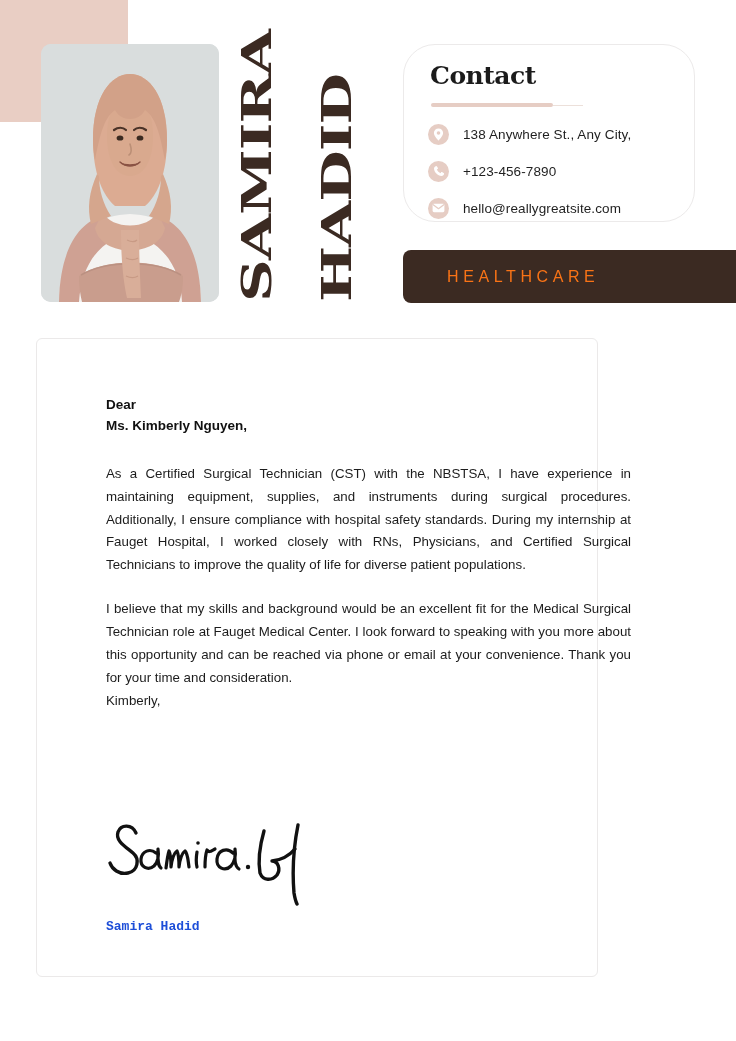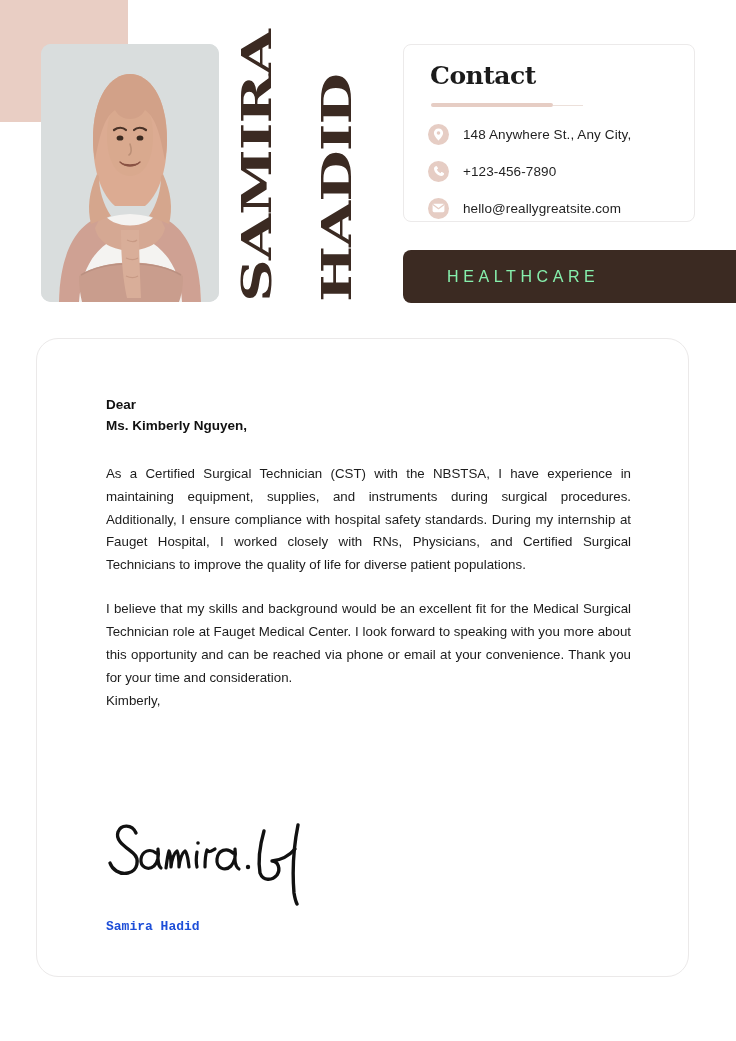--- a/index.html
+++ b/index.html
@@ -75,21 +75,21 @@
   }
 
   
   .contact-card {
     position: absolute;
     left: 403px;
     top: 44px;
     width: 292px;
     height: 178px;
     border: 1px solid #eceaea;
-    border-radius: 8px;
+    border-radius: 32px;
     background: #ffffff;
     box-sizing: border-box;
   }
   .contact-title {
     position: absolute;
     left: 26px;
     top: 16px;
     font-family: "DejaVu Serif", serif;
     font-weight: bold;
     font-size: 25px;
@@ -152,35 +152,35 @@
     width: 340px;
     height: 53px;
     background: #3b2a22;
     border-radius: 8px 0 0 8px;
   }
   .banner-label {
     position: absolute;
     left: 44px;
     top: 50%;
     transform: translateY(-50%);
-    color: #86efac;
+    color: #f97316;
     font-size: 16px;
     letter-spacing: 4.6px;
     font-family: "Liberation Sans", sans-serif;
   }
 
   
   .letter-card {
     position: absolute;
     left: 36px;
     top: 338px;
-    width: 653px;
+    width: 562px;
     height: 639px;
     border: 1px solid #ebe9e9;
-    border-radius: 22px;
+    border-radius: 6px;
     background: #ffffff;
     box-sizing: border-box;
   }
   .letter-inner {
     position: absolute;
     left: 69px;
     top: 56px;
     width: 525px;
   }
   .salutation {
@@ -283,21 +283,21 @@
 
   <div class="contact-list">
 
     <div class="contact-row">
       <span class="ci">
         <svg width="11" height="13" viewBox="0 0 11 13">
             <path d="M5.5 0.4C2.9 0.4 0.9 2.4 0.9 5c0 3.2 4.6 7.6 4.6 7.6S10.1 8.2 10.1 5c0-2.6-2-4.6-4.6-4.6z" fill="#ffffff"></path>
             <circle cx="5.5" cy="5" r="1.8" fill="#e6cdc4"></circle>
           </svg>
       </span>
-      <span class="contact-text">148 Anywhere St., Any City,</span>
+      <span class="contact-text">138 Anywhere St., Any City,</span>
     </div>
 
     <div class="contact-row">
       <span class="ci">
         <svg width="12" height="12" viewBox="0 0 12 12">
             <path d="M3.3 0.9C2.6 0.9 1 2 1 3.6c0 3.5 3.9 7.4 7.4 7.4 1.6 0 2.7-1.6 2.7-2.3 0-0.3-0.2-0.5-0.5-0.7L9 7.1c-0.4-0.2-0.8-0.1-1 0.3l-0.5 0.8C6.2 7.7 4.3 5.8 3.8 4.5l0.8-0.5c0.4-0.2 0.5-0.6 0.3-1L4 1.4C3.8 1.1 3.6 0.9 3.3 0.9z" fill="#ffffff"></path>
           </svg>
       </span>
       <span class="contact-text">+123-456-7890</span>
     </div>

